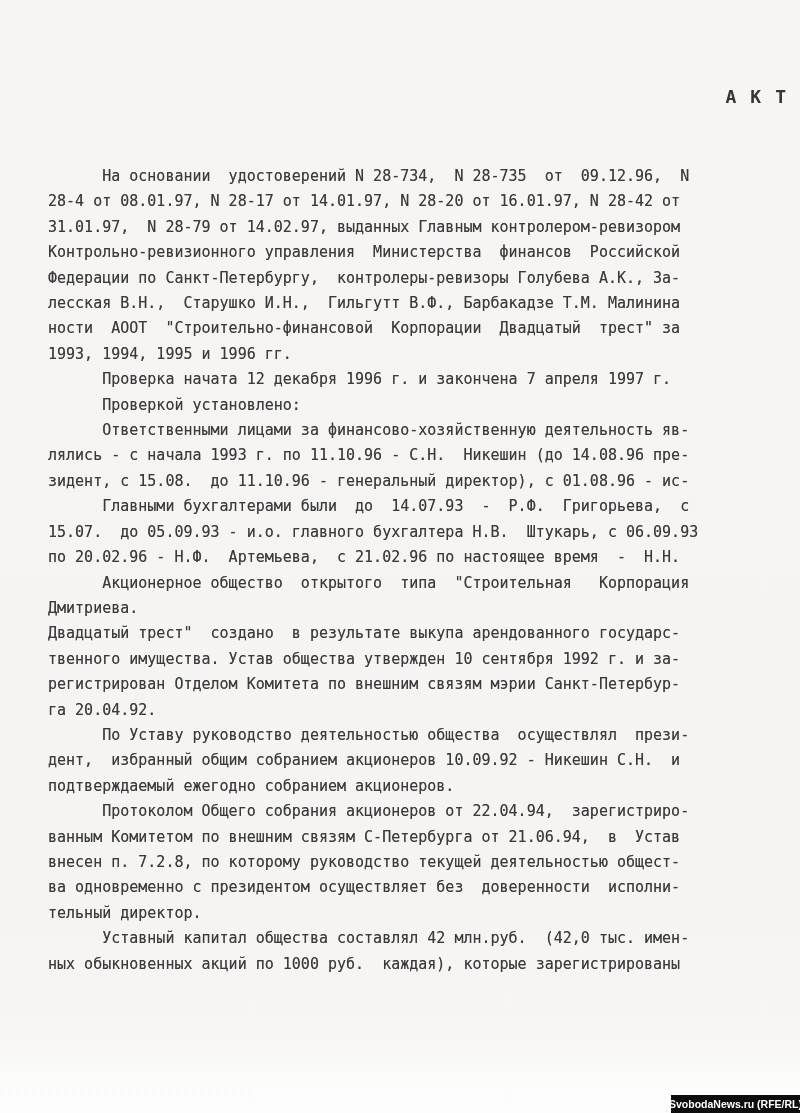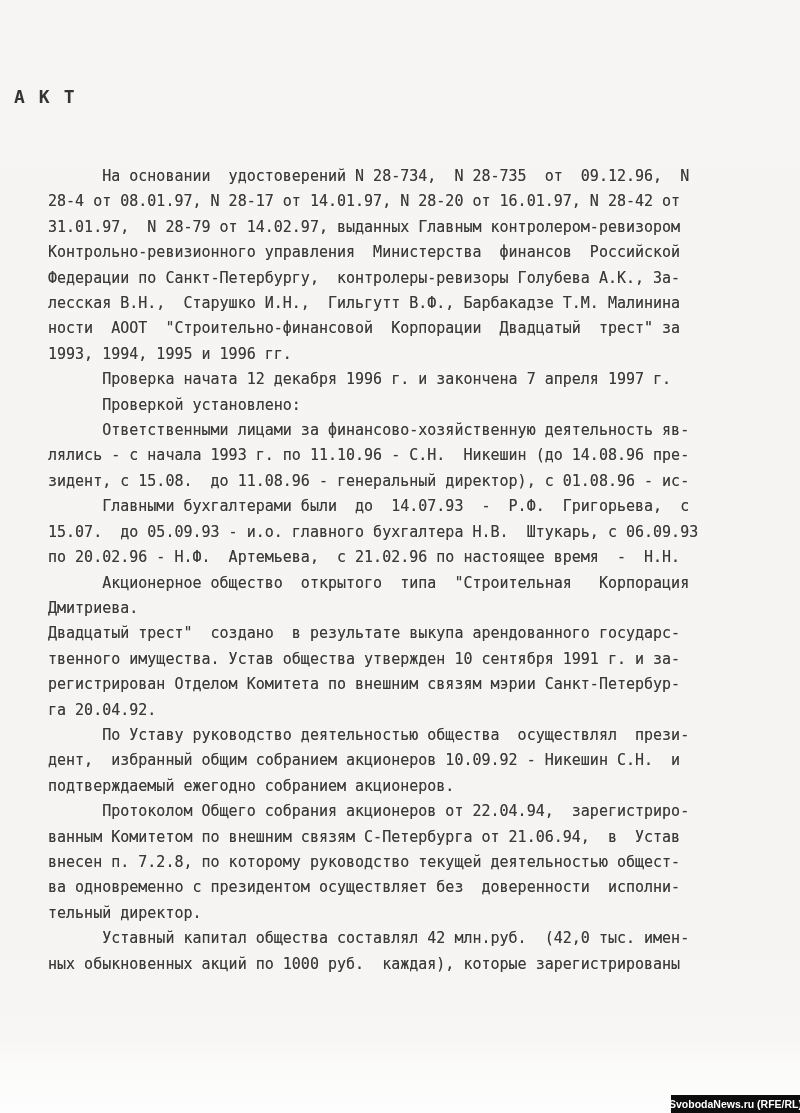--- a/index.html
+++ b/index.html
@@ -15,21 +15,21 @@
     height: 1113px;
     background: linear-gradient(180deg, #f6f5f3 0%, #f5f4f2 82%, #f7f6f5 93%, #fcfcfb 97%, #fdfdfd 100%);
     color: #3a3a3a;
     overflow: hidden;
   }
   .doc-title {
     position: absolute;
     top: 86px;
     left: 0;
     width: 100%;
-    text-align: left;
+    text-align: right;
     font-size: 18px;
     font-weight: 600;
     letter-spacing: 14px;
     text-indent: 14px; 
     color: #353535;
   }
   .text-block {
     position: absolute;
     top: 164px;
     left: 48px;
@@ -72,28 +72,28 @@
     <div class="line">31.01.97,  N 28-79 от 14.02.97, выданных Главным контролером-ревизором</div>
     <div class="line">Контрольно-ревизионного управления  Министерства  финансов  Российской</div>
     <div class="line">Федерации по Санкт-Петербургу,  контролеры-ревизоры Голубева А.К., За-</div>
     <div class="line">лесская В.Н.,  Старушко И.Н.,  Гильгутт В.Ф., Барбакадзе Т.М. Малинина</div>
     <div class="line">ности  АООТ  "Строительно-финансовой  Корпорации  Двадцатый  трест" за</div>
     <div class="line">1993, 1994, 1995 и 1996 гг.</div>
     <div class="line">      Проверка начата 12 декабря 1996 г. и закончена 7 апреля 1997 г.</div>
     <div class="line">      Проверкой установлено:</div>
     <div class="line">      Ответственными лицами за финансово-хозяйственную деятельность яв-</div>
     <div class="line">лялись - с начала 1993 г. по 11.10.96 - С.Н.  Никешин (до 14.08.96 пре-</div>
-    <div class="line">зидент, с 15.08.  до 11.08.96 - генеральный директор), с 01.08.96 - ис-</div>
+    <div class="line">зидент, с 15.08.  до 11.10.96 - генеральный директор), с 01.08.96 - ис-</div>
     <div class="line">      Главными бухгалтерами были  до  14.07.93  -  Р.Ф.  Григорьева,  с</div>
     <div class="line">15.07.  до 05.09.93 - и.о. главного бухгалтера Н.В.  Штукарь, с 06.09.93</div>
     <div class="line">по 20.02.96 - Н.Ф.  Артемьева,  с 21.02.96 по настоящее время  -  Н.Н.</div>
     <div class="line">      Акционерное общество  открытого  типа  "Строительная   Корпорация</div>
     <div class="line">Дмитриева.</div>
     <div class="line">Двадцатый трест"  создано  в результате выкупа арендованного государс-</div>
-    <div class="line">твенного имущества. Устав общества утвержден 10 сентября 1991 г. и за-</div>
+    <div class="line">твенного имущества. Устав общества утвержден 10 сентября 1992 г. и за-</div>
     <div class="line">регистрирован Отделом Комитета по внешним связям мэрии Санкт-Петербур-</div>
     <div class="line">га 20.04.92.</div>
     <div class="line">      По Уставу руководство деятельностью общества  осуществлял  прези-</div>
     <div class="line">дент,  избранный общим собранием акционеров 10.09.92 - Никешин С.Н.  и</div>
     <div class="line">подтверждаемый ежегодно собранием акционеров.</div>
     <div class="line">      Протоколом Общего собрания акционеров от 22.04.94,  зарегистриро-</div>
     <div class="line">ванным Комитетом по внешним связям С-Петербурга от 21.06.94,  в  Устав</div>
     <div class="line">внесен п. 7.2.8, по которому руководство текущей деятельностью общест-</div>
     <div class="line">ва одновременно с президентом осуществляет без  доверенности  исполни-</div>
     <div class="line">тельный директор.</div>

